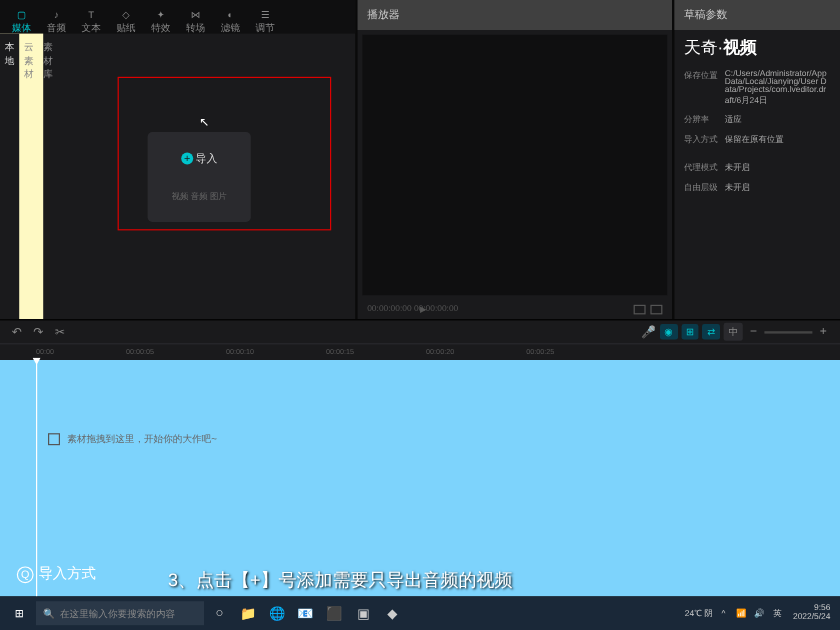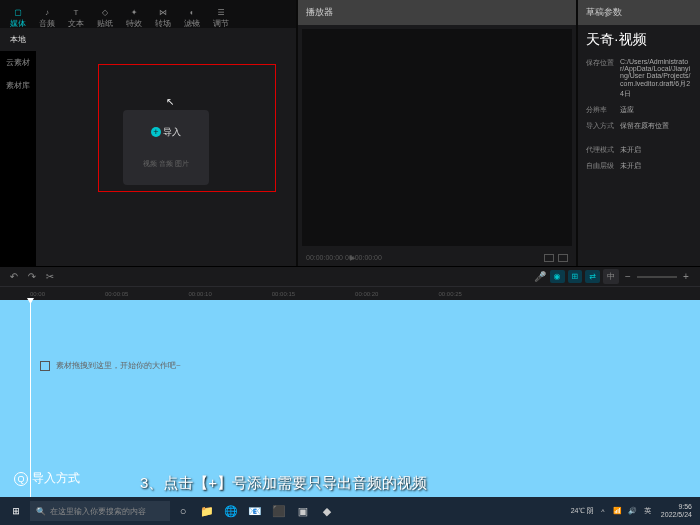--- a/index.html
+++ b/index.html
@@ -2,43 +2,43 @@
 <html><head>
 <meta charset="utf-8">
 <style>
 *{margin:0;padding:0;box-sizing:border-box;font-family:"Microsoft YaHei",sans-serif}
 body{width:700px;height:525px;background:#0a0a0a;color:#999;font-size:9px;overflow:hidden;position:relative}
 .app{display:flex;flex-direction:column;height:497px}
 .top{display:flex;height:266px;gap:2px}
 .panel{background:#1a1a1c;display:flex;flex-direction:column}
 .media-panel{width:296px}
 .preview-panel{flex:1}
-.props-panel{width:122px}
+.props-panel{width:138px}
 .tabs{display:flex;background:#0f0f10;height:28px;padding:4px 4px 0;gap:1px}
 .tab{padding:4px 6px;color:#888;font-size:8px;cursor:pointer;display:flex;flex-direction:column;align-items:center;gap:1px}
 .tab.active{color:#00c4cc}
 .tab-ico{width:10px;height:10px;display:flex;align-items:center;justify-content:center}
 .media-body{display:flex;flex:1}
-.sidebar{width:36px;background:#000000;display:flex;flex-direction:column}
+.sidebar{width:36px;background:#fef9c3;display:flex;}
 .side-item{padding:6px 4px;font-size:8px;color:#888;text-align:center;cursor:pointer}
 .side-item.active{background:#1a1a1c;color:#ddd}
 .import-area{flex:1;display:flex;align-items:center;justify-content:center;position:relative}
 .red-box{position:absolute;border:1px solid #d00;width:178px;height:128px;top:36px;left:62px}
 .import-box{background:#2a2a2e;border-radius:4px;padding:16px 20px;text-align:center;cursor:pointer;position:relative}
 .import-btn{color:#ddd;font-size:9px;margin-bottom:20px}
 .import-sub{color:#666;font-size:7px}
 .plus-ico{display:inline-block;width:10px;height:10px;background:#00c4cc;border-radius:50%;color:#1a1a1c;line-height:10px;margin-right:2px}
 .cursor{position:absolute;top:-14px;left:50%;color:#fff;font-size:10px}
 .panel-head{padding:6px 8px;font-size:9px;color:#ccc;background:#404040}
 .preview-body{flex:1;background:#0f0f10;margin:4px}
 .preview-foot{display:flex;justify-content:space-between;padding:4px 8px;font-size:7px;color:#555}
 .pf-right{display:flex;gap:4px}
 .pf-ico{width:10px;height:8px;border:1px solid #555}
 .brand{font-size:14px;color:#fff;padding:6px 8px;font-weight:300}
-.brand b{font-weight:400}
+.brand b{font-weight:700}
 .prop-row{display:flex;padding:3px 8px;font-size:7px;gap:6px}
 .prop-lbl{color:#888;width:28px}
 .prop-val{color:#aaa;flex:1;word-break:break-all}
 .timeline-bar{display:flex;align-items:center;padding:4px 8px;background:#1a1a1c;gap:6px;height:20px;border-top:1px solid #000}
 .tb-left{display:flex;gap:6px}
 .tb-ico{width:12px;height:12px;color:#888;cursor:pointer;display:flex;align-items:center;justify-content:center;font-size:10px}
 .tb-right{margin-left:auto;display:flex;gap:3px;align-items:center}
 .tb-btn{padding:2px 4px;background:#0a3a4a;color:#00c4cc;font-size:8px;border-radius:2px;cursor:pointer}
 .tb-btn.dark{background:#2a2a2e;color:#888}
 .ruler{height:14px;background:#1a1a1c;display:flex;align-items:center;padding:0 30px;gap:60px;font-size:6px;color:#555;border-top:1px solid #2a2a2e}

